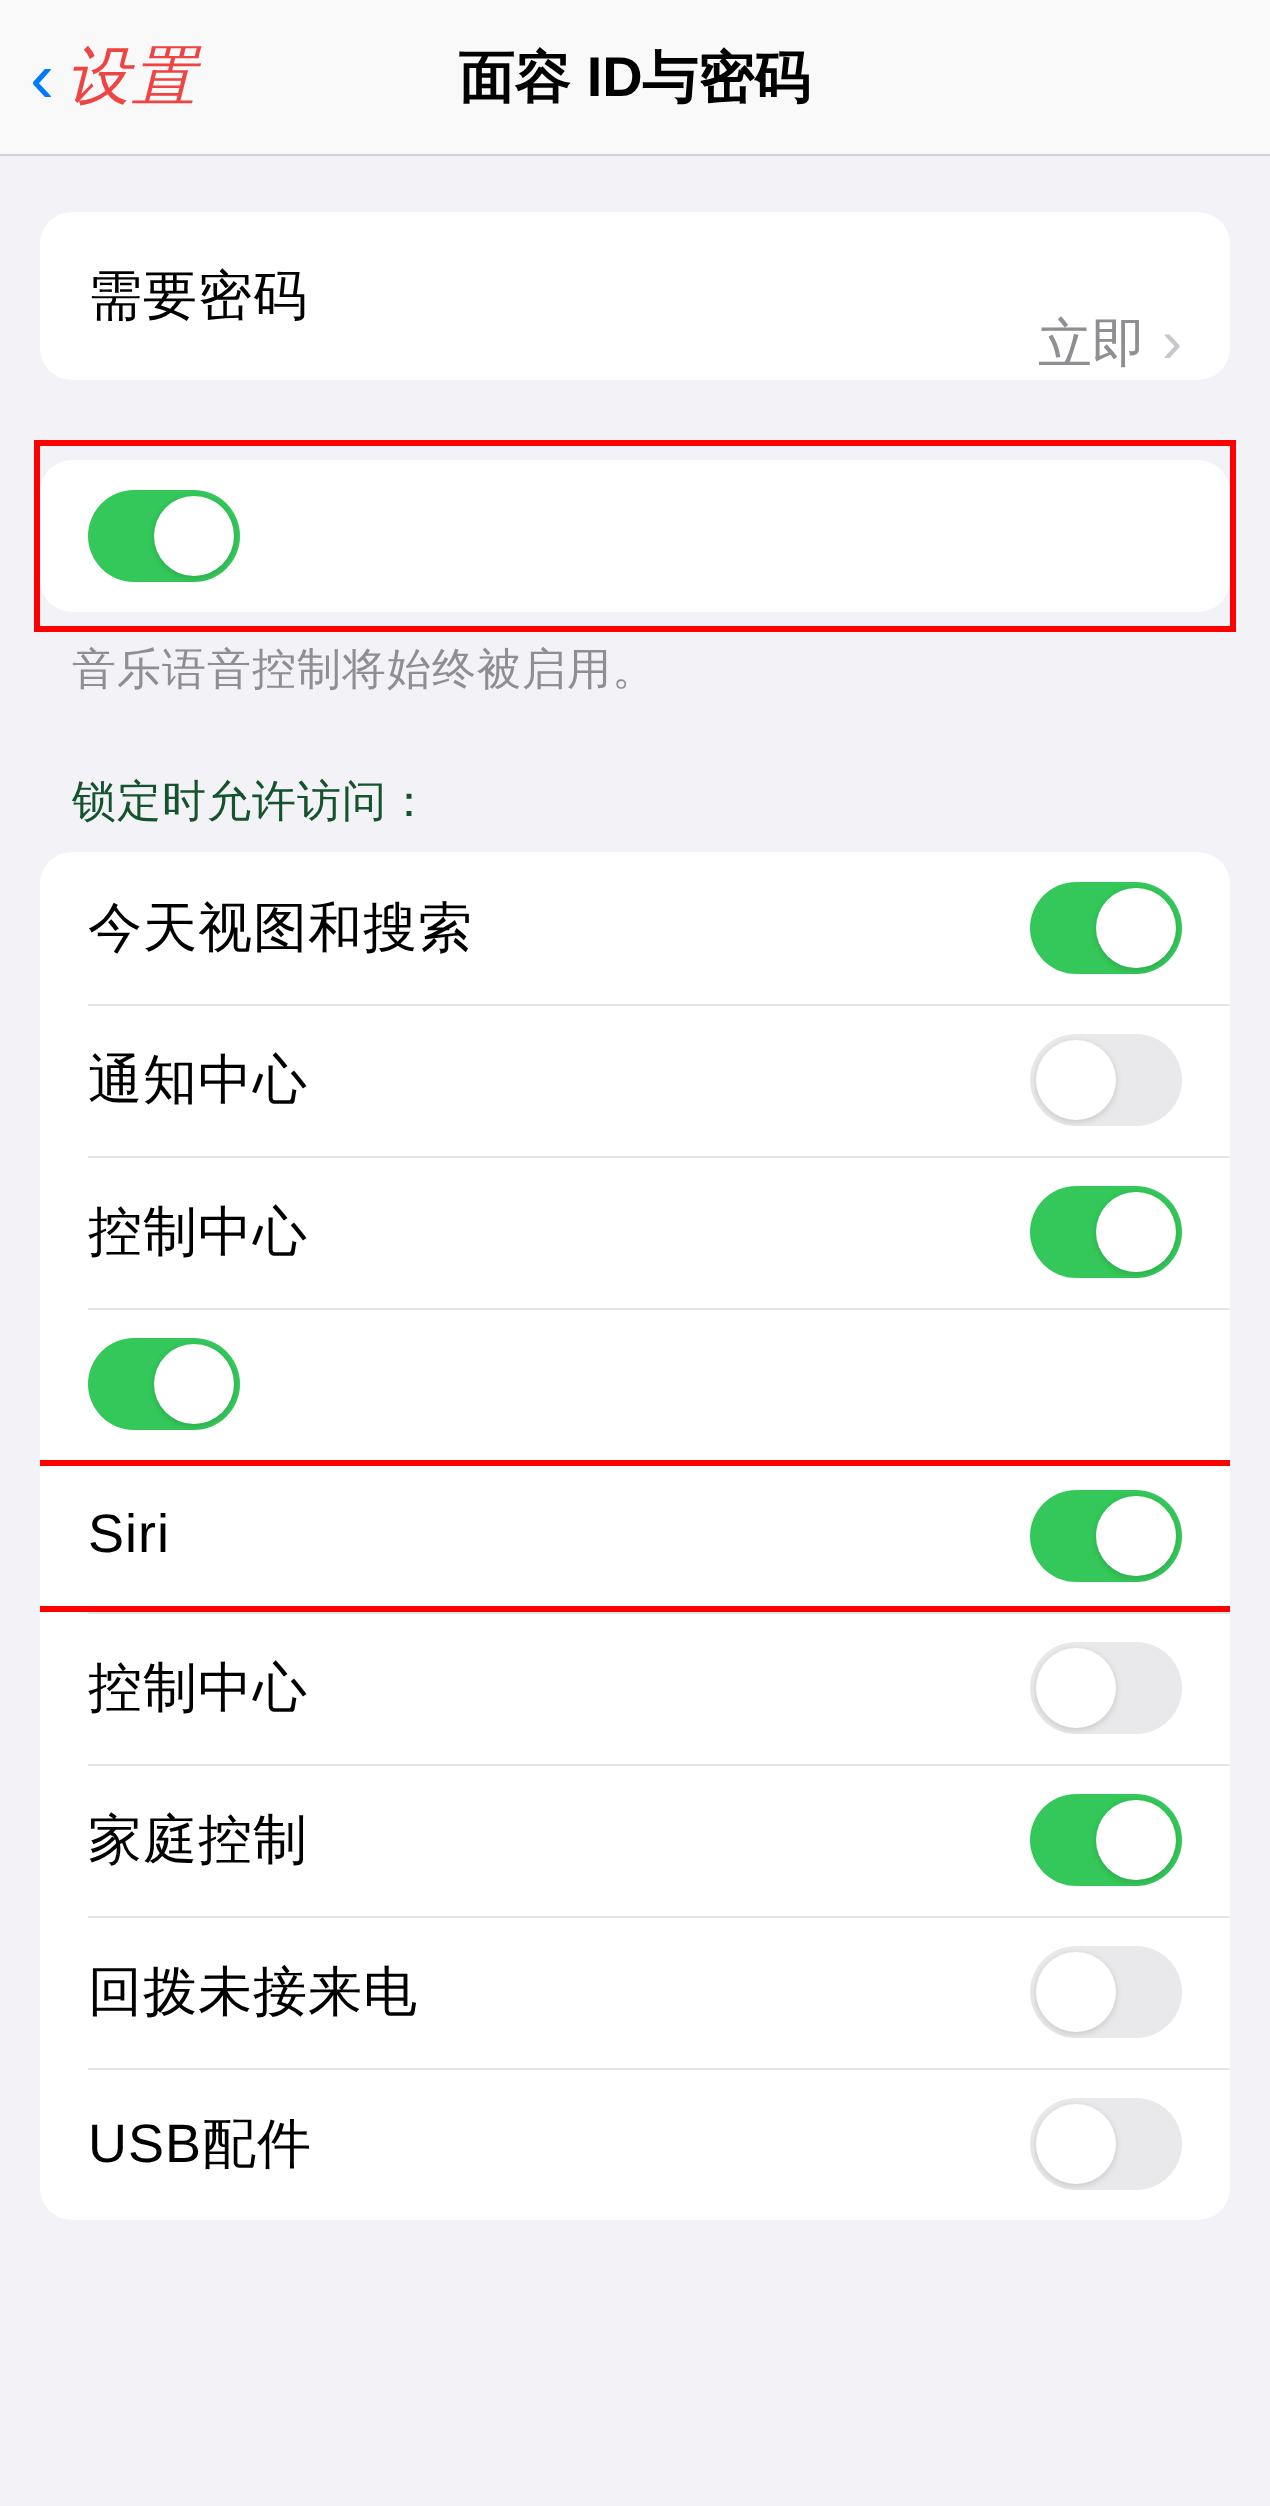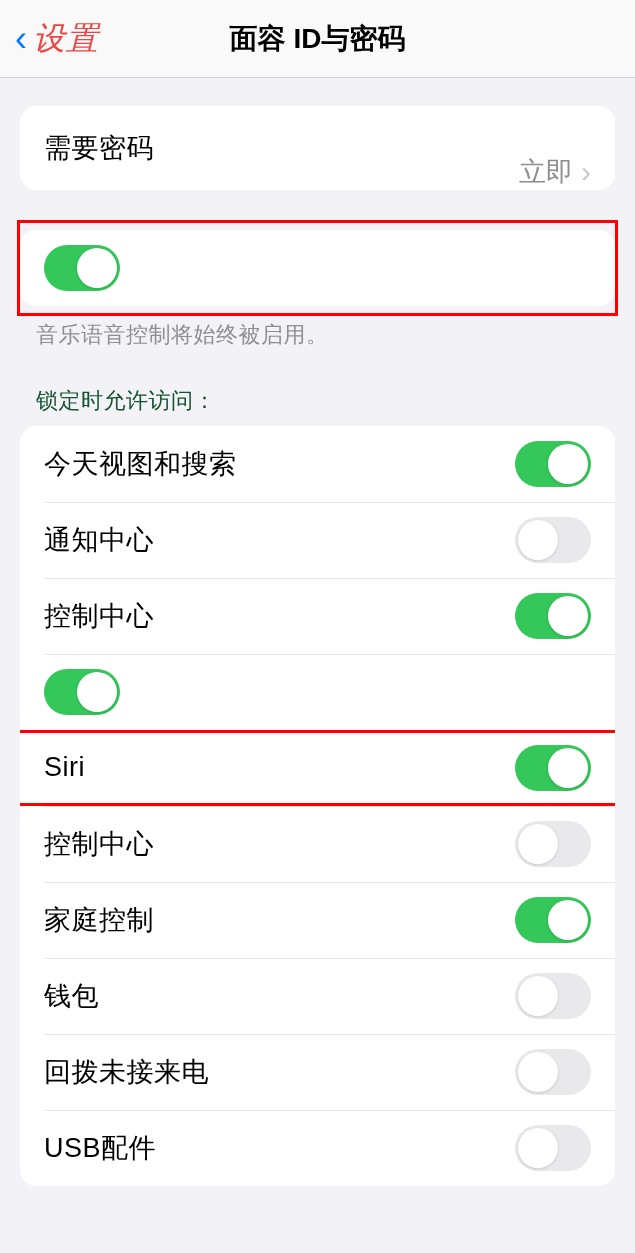--- a/index.html
+++ b/index.html
@@ -217,26 +217,20 @@
           <div class="knob"></div>
         </div>
       </div>
       <div class="row">
         <span class="row-label">家庭控制</span>
         <div class="toggle on">
           <div class="knob"></div>
         </div>
       </div>
       <div class="row">
-        <span class="row-label">钱包</span>
-        <div class="toggle off">
-          <div class="knob"></div>
-        </div>
-      </div>
-      <div class="row">
         <span class="row-label">回拨未接来电</span>
         <div class="toggle off">
           <div class="knob"></div>
         </div>
       </div>
       <div class="row">
         <span class="row-label">USB配件</span>
         <div class="toggle off">
           <div class="knob"></div>
         </div>

